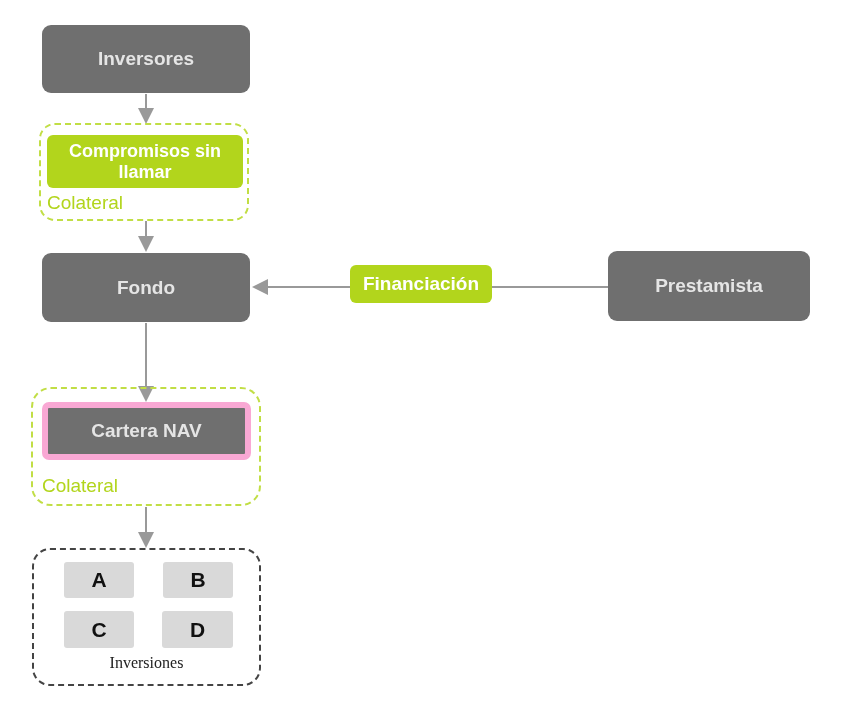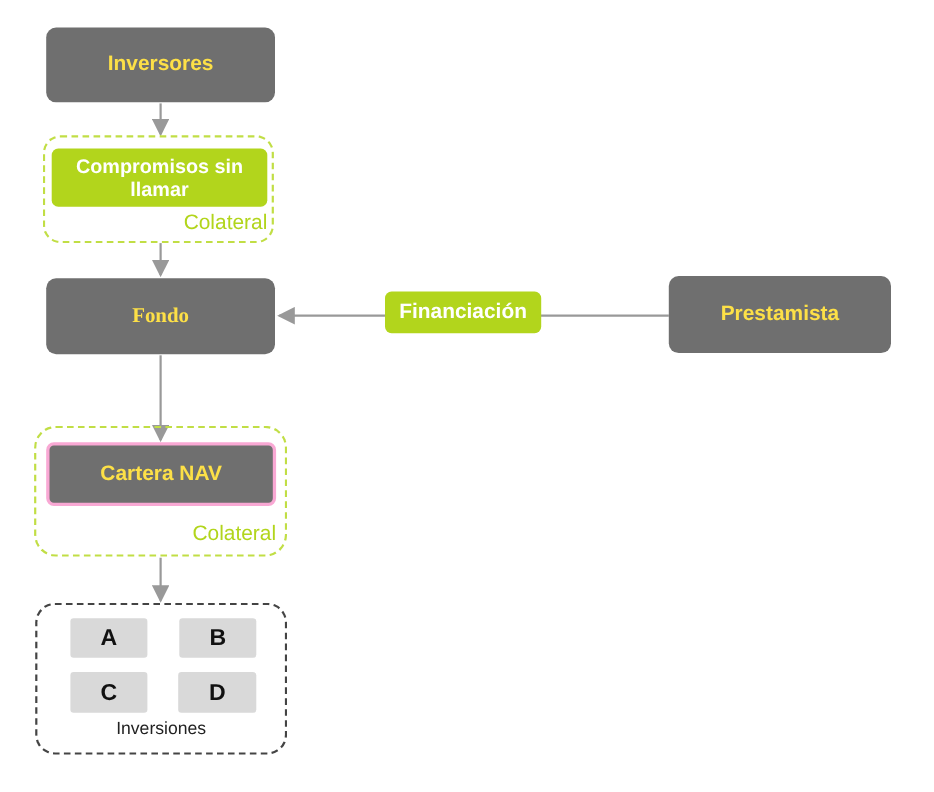--- a/index.html
+++ b/index.html
@@ -1,27 +1,27 @@
 <!DOCTYPE html>
 <html><head>
 <meta charset="utf-8">
 <style>
   html, body { margin: 0; padding: 0; background: #ffffff; }
   body { width: 849px; height: 720px; position: relative; overflow: hidden;
          font-family: "Liberation Sans", "DejaVu Sans", sans-serif; }
   .abs { position: absolute; box-sizing: border-box; }
-  .node { background: #6f6f6f; border-radius: 9px; color: #fde047; font-weight: bold;
+  .node { background: #6f6f6f; border-radius: 9px; color: #e5e5e5; font-weight: bold;
           display: flex; align-items: center; justify-content: center; text-align: center;
           font-size: 19px; }
-  .node.bordered { border: 3px solid #f9a8d4; }
+  .node.bordered { border: 6px solid #f9a8d4; }
   .green { background: #b2d51c; color: #ffffff; font-weight: bold; border-radius: 6px;
            display: flex; align-items: center; justify-content: center; text-align: center; }
   .dash-green { border: 2.5px dashed #c1de45; border-radius: 16px; }
   .dash-dark { border: 2.5px dashed #444444; border-radius: 18px; }
-  .collat { color: #b2d51c; font-size: 19px; text-align: right; }
+  .collat { color: #b2d51c; font-size: 19px; text-align: left; }
   .cell { background: #d9d9d9; border-radius: 3px; color: #111111; font-weight: bold;
           font-size: 21px; display: flex; align-items: center; justify-content: center; }
   .caption { color: #222222; font-size: 16px; text-align: center; }
   svg.lines { position: absolute; left: 0; top: 0; }
 </style>
 </head>
 <body>
 
 <svg class="lines" width="849" height="720">
   <defs>
@@ -39,21 +39,21 @@
 <div class="abs node" style="left:42px;top:25px;width:208px;height:68px;">
   <span>Inversores</span>
 </div>
 
 <div class="abs dash-green" style="left:39px;top:123px;width:210px;height:98px;"></div>
 <div class="abs green" style="left:47px;top:135px;width:196px;height:53px;font-size:18px;line-height:21px;padding:12px 4px;text-align:center;">
   <span>Compromisos sin llamar</span>
 </div>
 <div class="abs collat" style="left:47px;top:192px;width:196px;">Colateral</div>
 
-<div class="abs node" style="left:42px;top:253px;width:208px;height:69px;font-family:Liberation Serif, serif;">
+<div class="abs node" style="left:42px;top:253px;width:208px;height:69px;">
   <span>Fondo</span>
 </div>
 
 <div class="abs green" style="left:350px;top:265px;width:142px;height:38px;font-size:19px;text-align:right;">
   <span>Financiación</span>
 </div>
 
 <div class="abs node" style="left:608px;top:251px;width:202px;height:70px;text-align:center;">
   <span>Prestamista</span>
 </div>
@@ -62,13 +62,13 @@
 <div class="abs node bordered" style="left:42px;top:402px;width:209px;height:58px;border-radius:7px;">
   <span>Cartera NAV</span>
 </div>
 <div class="abs collat" style="left:42px;top:475px;width:209px;">Colateral</div>
 
 <div class="abs dash-dark" style="left:32px;top:548px;width:229px;height:138px;"></div>
 <div class="abs cell" style="left:64px;top:562px;width:70px;height:36px;">A</div>
 <div class="abs cell" style="left:163px;top:562px;width:70px;height:36px;">B</div>
 <div class="abs cell" style="left:64px;top:611px;width:70px;height:37px;">C</div>
 <div class="abs cell" style="left:162px;top:611px;width:71px;height:37px;">D</div>
-<div class="abs caption" style="left:32px;top:654px;width:229px;">Inversiones</div>
+<div class="abs caption" style="left:32px;top:654px;width:229px;font-family:Liberation Serif, serif;">Inversiones</div>
 
 </body></html>

